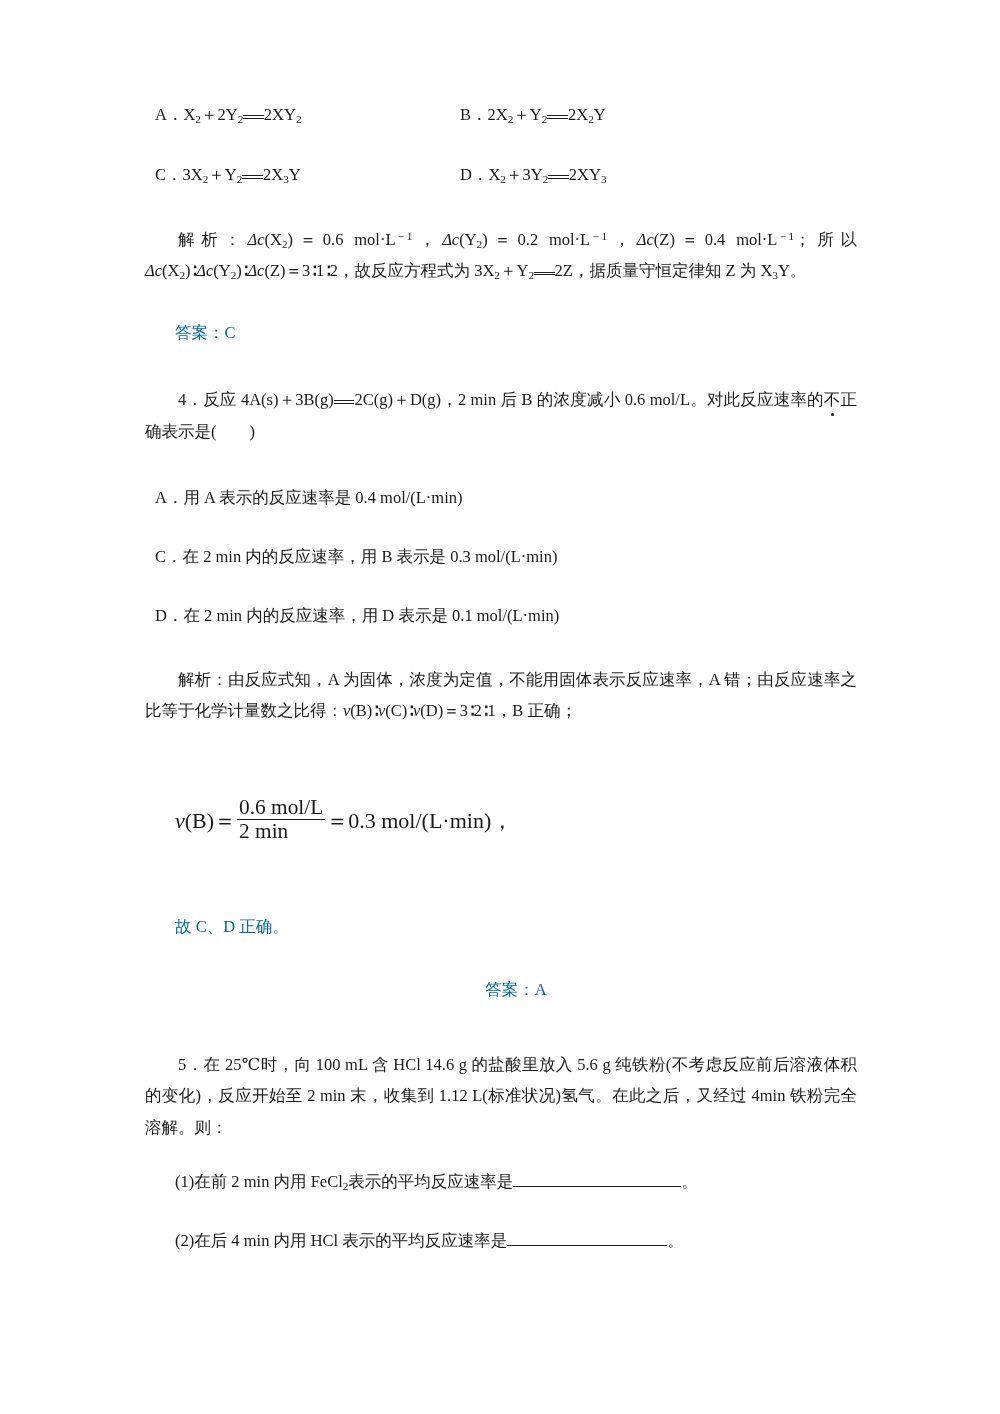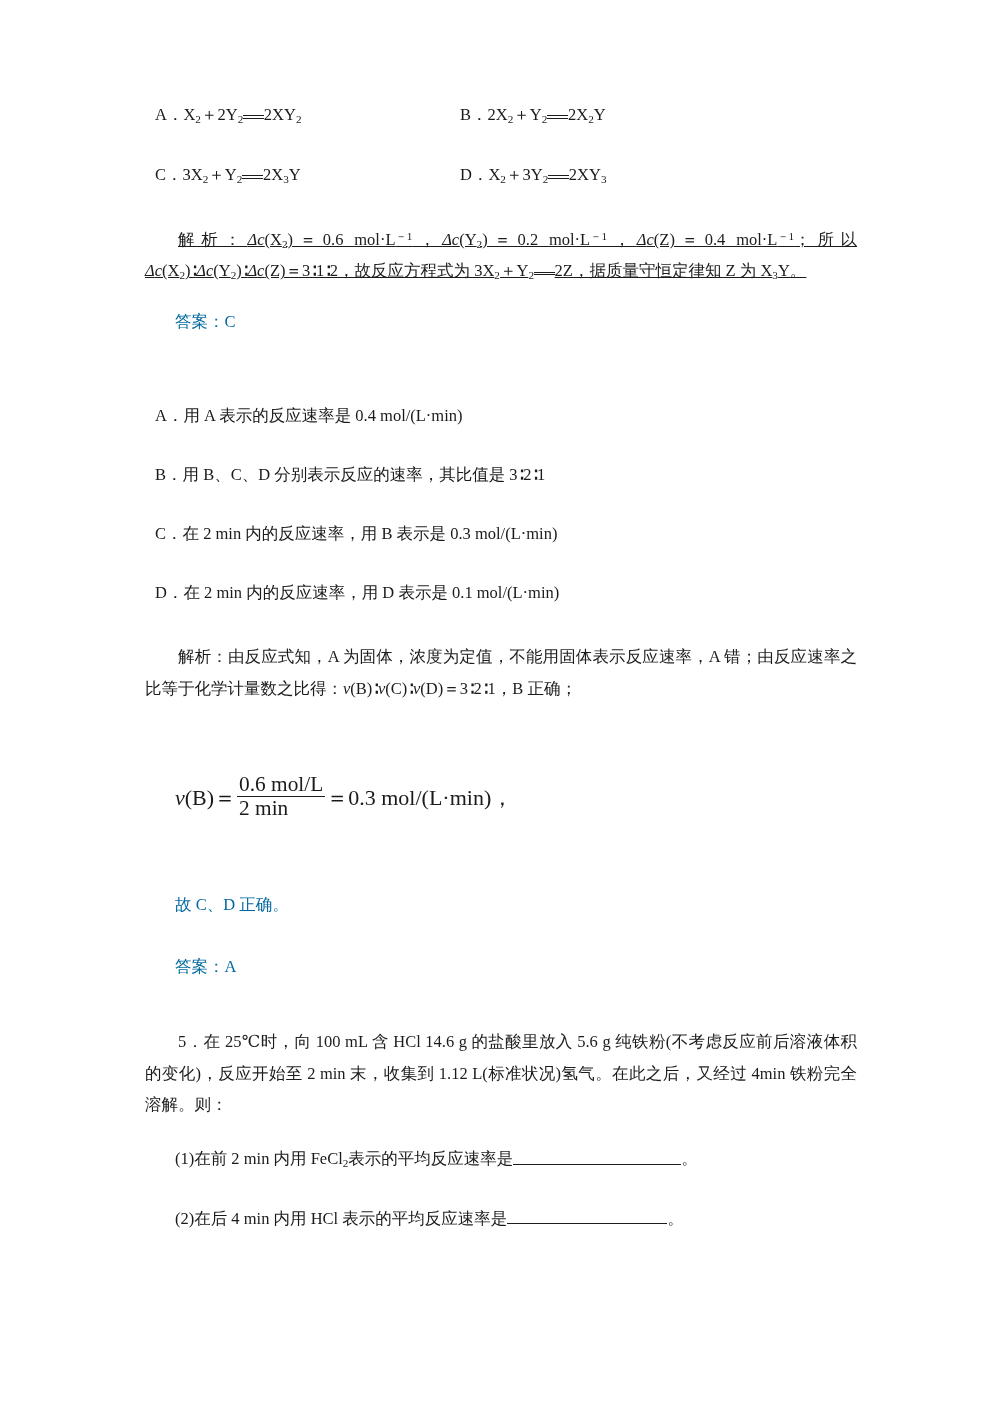--- a/index.html
+++ b/index.html
@@ -172,37 +172,39 @@
 
     <div class="optrow">
       <div class="opt first">
         <span>C．</span><span>3</span><span>X</span><sub>2</sub><span>＋</span><span>Y</span><sub>2</sub><span class="dbleq"></span><span>2</span><span>X</span><sub>3</sub><span>Y</span>
       </div>
       <div class="opt second">
         <span>D．</span><span>X</span><sub>2</sub><span>＋</span><span>3</span><span>Y</span><sub>2</sub><span class="dbleq"></span><span>2</span><span>XY</span><sub>3</sub>
       </div>
     </div>
 
-    <div class="para indent" style="margin-bottom:10px;text-decoration:underline;">
+    <div class="para indent" style="margin-bottom:21px;">
       <span>解析：</span><span class="ital">Δ</span><span class="ital">c</span><span>(X</span><sub>2</sub><span>)＝0.6 mol·L</span><sup>－1</sup><span>，</span><span class="ital">Δ</span><span class="ital">c</span><span>(Y</span><sub>2</sub><span>)＝0.2 mol·L</span><sup>－1</sup><span>，</span><span class="ital">Δ</span><span class="ital">c</span><span>(Z)＝0.4 mol·L</span><sup>－1</sup><span>；所以 </span><span class="ital">Δ</span><span class="ital">c</span><span>(X</span><sub>2</sub><span>)∶</span><span class="ital">Δ</span><span class="ital">c</span><span>(Y</span><sub>2</sub><span>)∶</span><span class="ital">Δ</span><span class="ital">c</span><span>(Z)＝3∶1∶2，故反应方程式为 3X</span><sub>2</sub><span>＋Y</span><sub>2</sub><span class="dbleq"></span><span>2Z，据质量守恒定律知 Z 为 X</span><sub>3</sub><span>Y。</span>
     </div>
 
     <div class="gap-c"></div>
 
     <div class="line" style="padding-left:30px;">
       <span>答案：</span><span>C</span>
     </div>
 
     <div class="gap-d"></div>
 
+    <div class="para indent" style="margin-bottom:8px;">
+      <span>4．</span><span>反应 4A(s)＋3B(g)</span><span class="dbleq"></span><span>2C(g)＋D(g)，2 min 后 B 的浓度减小 0.6 mol/L。对此反应速率</span><span>的</span><span class="emph">不</span><span>正确表示是(</span><span>　　)</span>
+    </div>
 
     <div class="gap-a"></div>
 
     <div class="optline">A．用 A 表示的反应速率是 0.4 mol/(L·min)</div>
-    <div class="optline">B．用 B、C、D 分别表示反应的速率，其比值是 3∶2∶1</div>
     <div class="optline">C．在 2 min 内的反应速率，用 B 表示是 0.3 mol/(L·min)</div>
     <div class="optline">D．在 2 min 内的反应速率，用 D 表示是 0.1 mol/(L·min)</div>
 
     <div class="para indent" style="margin-bottom:10px;">
       <span>解析：</span><span>由反应式知，A 为固体，浓度为定值，不能用固体表示反应速率，A 错；由反应</span><span>速率之比等于化学计量数之比得：</span><span class="ital">v</span><span>(B)∶</span><span class="ital">v</span><span>(C)∶</span><span class="ital">v</span><span>(D)＝3∶2∶1，B 正确；</span>
     </div>
 
     <div class="gap-b"></div>
 
 
@@ -214,21 +216,21 @@
 
     <div class="gap-c"></div>
 
 
     <div class="gap-b"></div>
 
     <div class="line" style="padding-left:30px;">故 C、D 正确。</div>
 
     <div class="gap-d"></div>
 
-    <div class="line" style="padding-left:30px;">
+    <div class="line" style="padding-left:30px;text-align:center;">
       <span>答案：</span><span>A</span>
     </div>
 
     <div style="height:48px;"></div>
 
     <div class="para indent" style="margin-bottom:28px;">
       <span>5．</span><span>在 25℃时，向 100 mL 含 HCl 14.6 g 的盐酸里放入 5.6 g 纯铁粉(不考虑反应前后溶</span><span>液体积的变化)，反应开始至 2 min 末，收集到 1.12 L(标准状况)氢气。在此之后，又经过 4</span><span>min 铁粉完全溶解。则：</span>
     </div>
 
     <div class="subq pad">

